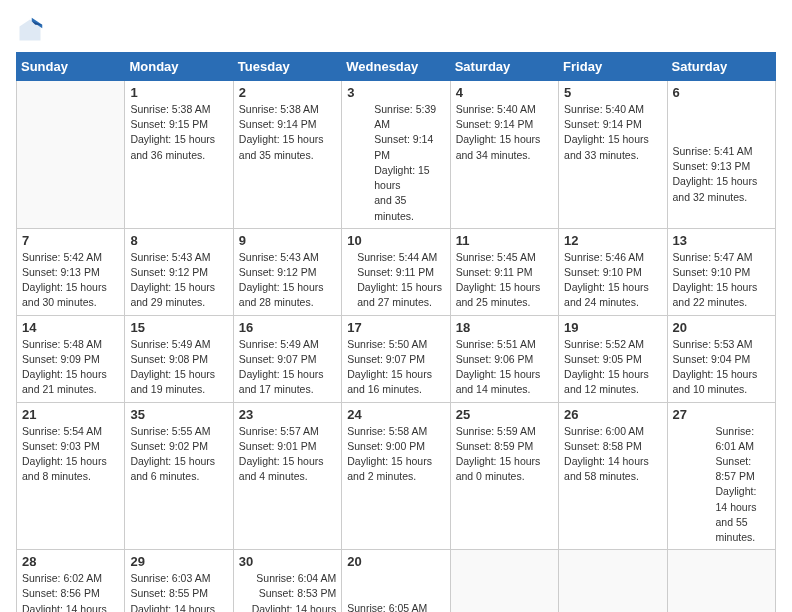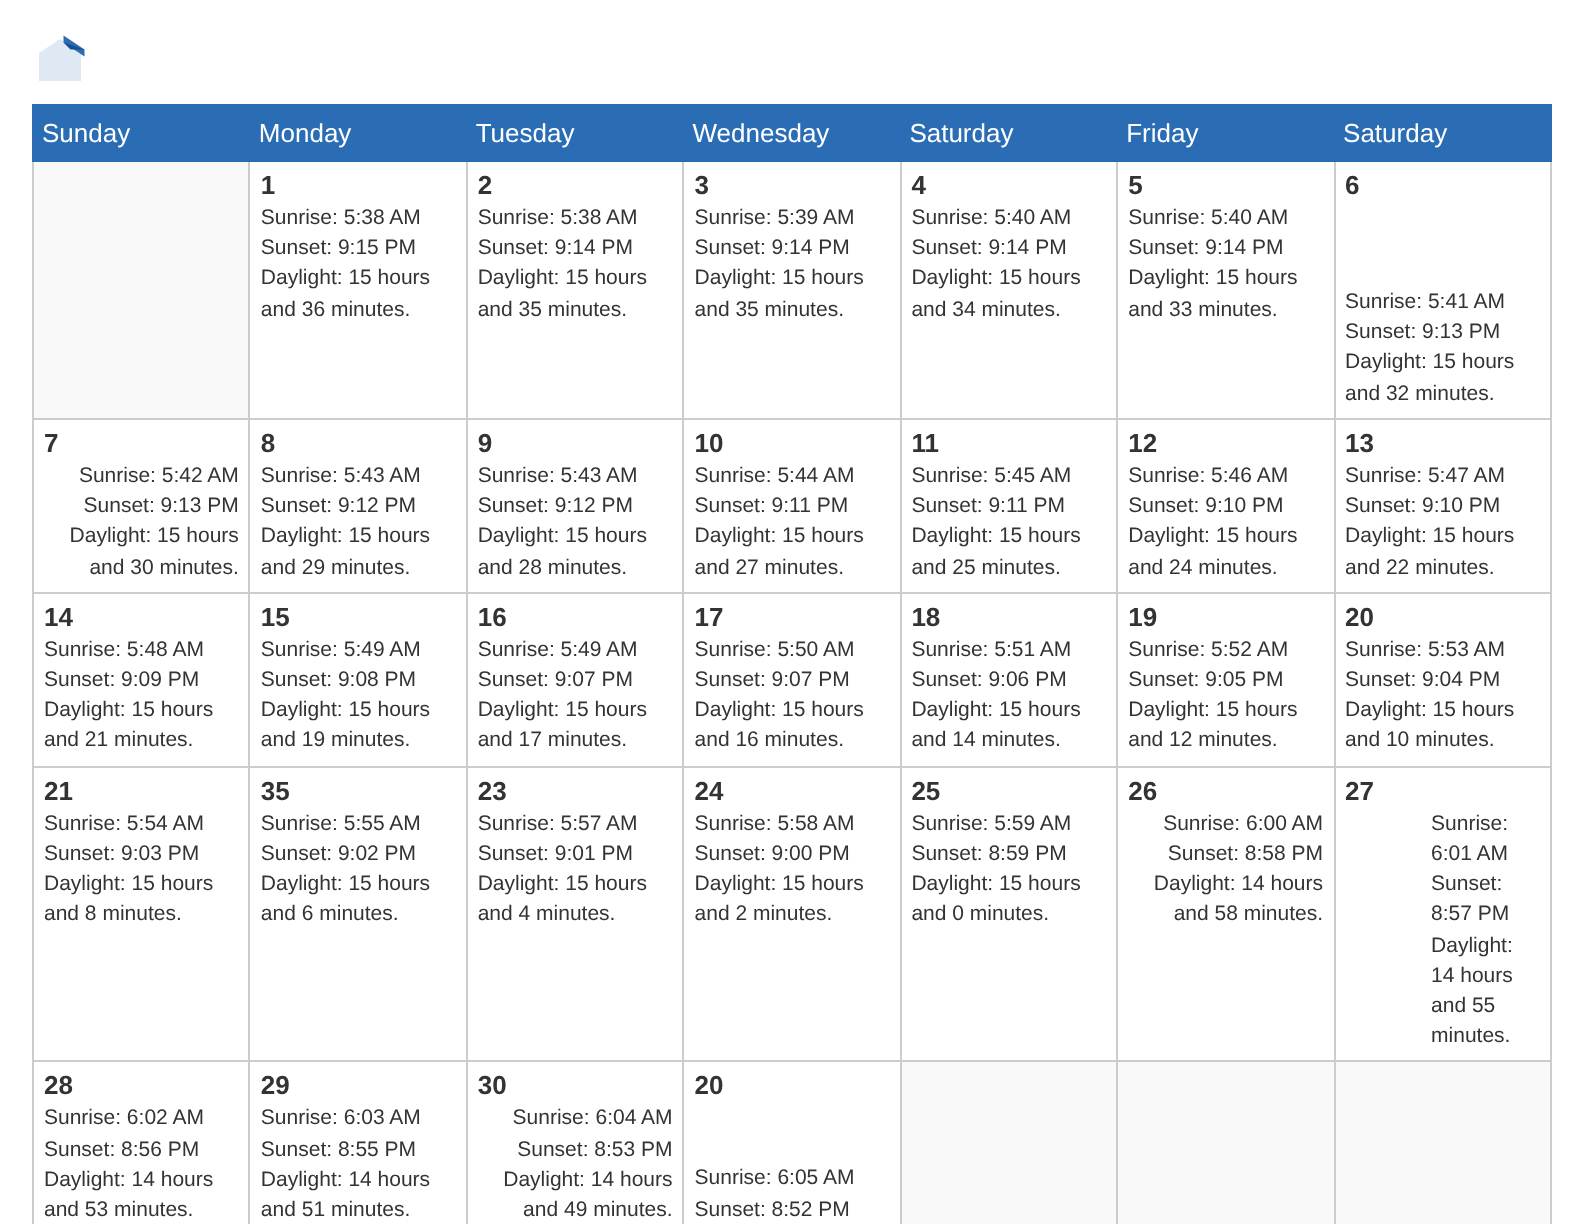--- a/index.html
+++ b/index.html
@@ -58,21 +58,21 @@
       width: 100%;
       border-collapse: collapse;
       font-size: 11px;
     }
     .calendar th {
       background: #2a6db5;
       color: #fff;
       padding: 6px 4px;
       text-align: left;
       font-size: 13px;
-      font-weight: normal;
+      font-weight: bold;
       border: 1px solid #2a6db5;
     }
     .calendar td {
       border: 1px solid #ccc;
       vertical-align: top;
       padding: 4px 5px;
       width: calc(100% / 7);
       min-height: 80px;
       background: #fff;
     }
@@ -137,21 +137,21 @@
         </td>
         <td>
           <span class="day-number">2</span>
           <div class="day-info" style="white-space: pre-line;">Sunrise: 5:38 AM
 Sunset: 9:14 PM
 Daylight: 15 hours
 and 35 minutes.</div>
         </td>
         <td>
           <span class="day-number">3</span>
-          <div class="day-info" style="white-space: pre-line;">Sunrise: 5:39 AM
+          <div class="day-info" style="white-space: pre-line; margin-left: 27px;">Sunrise: 5:39 AM
 Sunset: 9:14 PM
 Daylight: 15 hours
 and 35 minutes.</div>
         </td>
         <td>
           <span class="day-number">4</span>
           <div class="day-info" style="white-space: pre-line;">Sunrise: 5:40 AM
 Sunset: 9:14 PM
 Daylight: 15 hours
 and 34 minutes.</div>
@@ -167,42 +167,42 @@
           <span class="day-number">6</span>
           <div class="day-info" style="white-space: pre-line; margin-top: 44px;">Sunrise: 5:41 AM
 Sunset: 9:13 PM
 Daylight: 15 hours
 and 32 minutes.</div>
         </td>
       </tr>
       <tr>
         <td>
           <span class="day-number">7</span>
-          <div class="day-info" style="white-space: pre-line; text-align: right;">Sunrise: 5:42 AM
+          <div class="day-info" style="white-space: pre-line;">Sunrise: 5:42 AM
 Sunset: 9:13 PM
 Daylight: 15 hours
 and 30 minutes.</div>
         </td>
         <td>
           <span class="day-number">8</span>
           <div class="day-info" style="white-space: pre-line;">Sunrise: 5:43 AM
 Sunset: 9:12 PM
 Daylight: 15 hours
 and 29 minutes.</div>
         </td>
         <td>
           <span class="day-number">9</span>
           <div class="day-info" style="white-space: pre-line;">Sunrise: 5:43 AM
 Sunset: 9:12 PM
 Daylight: 15 hours
 and 28 minutes.</div>
         </td>
         <td>
           <span class="day-number">10</span>
-          <div class="day-info" style="white-space: pre-line;">Sunrise: 5:44 AM
+          <div class="day-info" style="white-space: pre-line; margin-left: 10px;">Sunrise: 5:44 AM
 Sunset: 9:11 PM
 Daylight: 15 hours
 and 27 minutes.</div>
         </td>
         <td>
           <span class="day-number">11</span>
           <div class="day-info" style="white-space: pre-line;">Sunrise: 5:45 AM
 Sunset: 9:11 PM
 Daylight: 15 hours
 and 25 minutes.</div>
@@ -304,21 +304,21 @@
         </td>
         <td>
           <span class="day-number">25</span>
           <div class="day-info" style="white-space: pre-line;">Sunrise: 5:59 AM
 Sunset: 8:59 PM
 Daylight: 15 hours
 and 0 minutes.</div>
         </td>
         <td>
           <span class="day-number">26</span>
-          <div class="day-info" style="white-space: pre-line; text-align: right;">Sunrise: 6:00 AM
+          <div class="day-info" style="white-space: pre-line;">Sunrise: 6:00 AM
 Sunset: 8:58 PM
 Daylight: 14 hours
 and 58 minutes.</div>
         </td>
         <td>
           <span class="day-number">27</span>
           <div class="day-info" style="white-space: pre-line; margin-left: 43px;">Sunrise: 6:01 AM
 Sunset: 8:57 PM
 Daylight: 14 hours
 and 55 minutes.</div>

